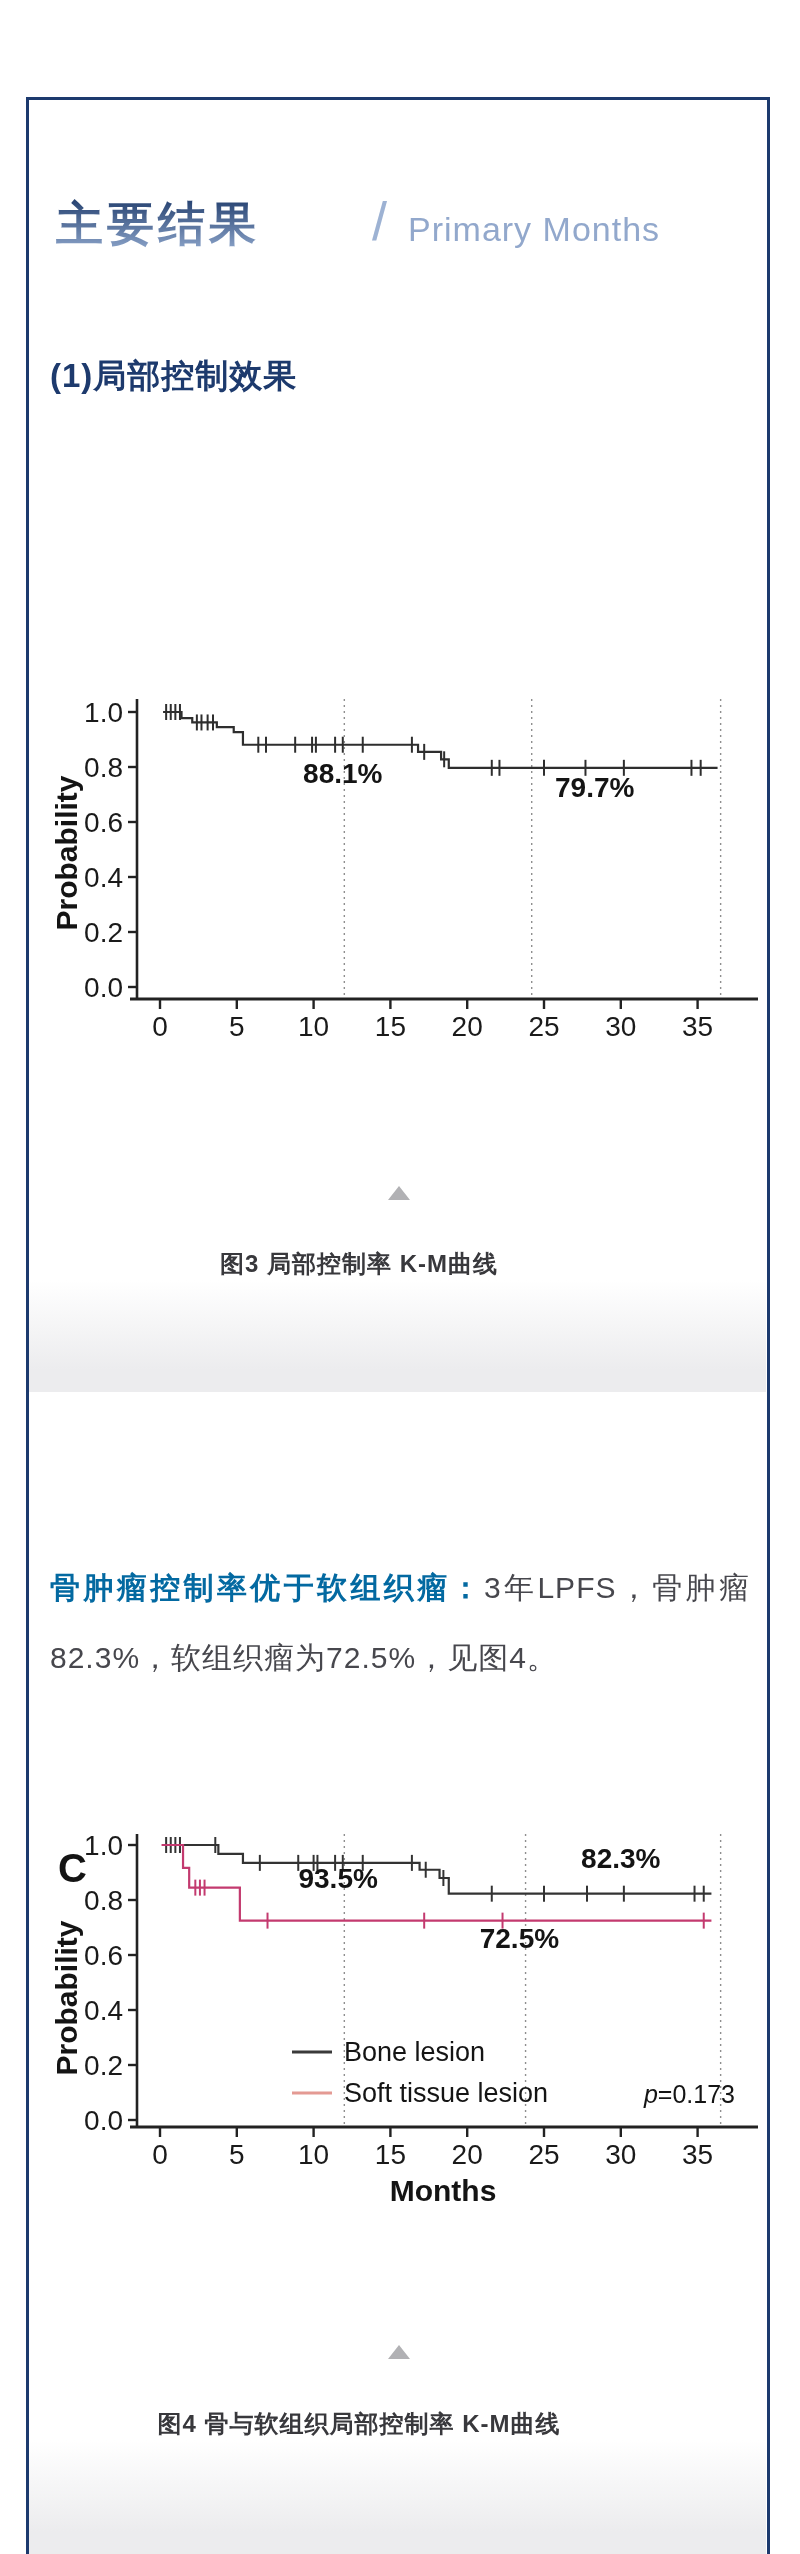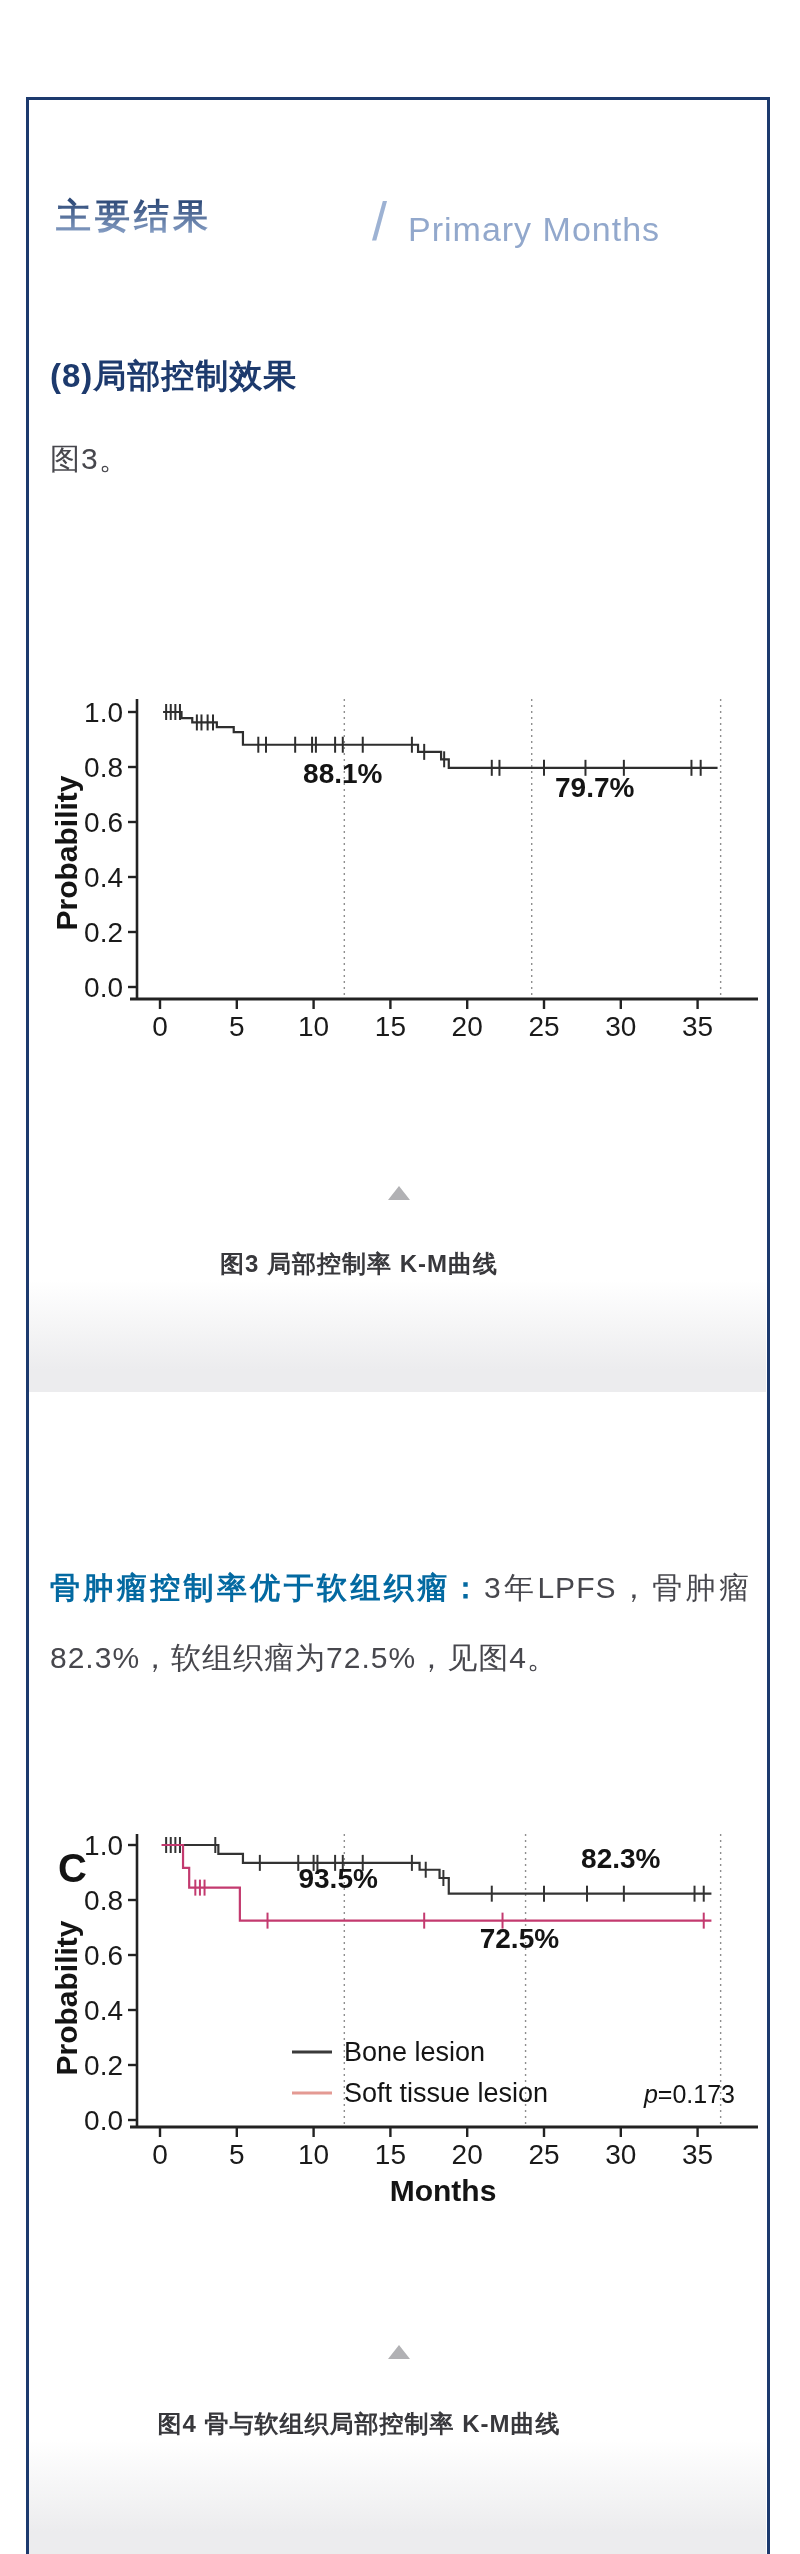--- a/index.html
+++ b/index.html
@@ -1,20 +1,20 @@
 <!DOCTYPE html>
 <html><head>
 <meta charset="utf-8">
 <style>
   html,body{margin:0;padding:0}
   body{width:800px;height:2554px;position:relative;background:#ffffff;overflow:hidden;
        font-family:"Liberation Sans", sans-serif;}
   .abs{position:absolute}
   .frame{left:26px;top:97px;width:738px;height:2457px;border:3px solid #1c3a6e;border-bottom:none;background:transparent}
-  .title-zh{left:56px;top:193px;font-size:35px;font-weight:800;letter-spacing:4px;
+  .title-zh{left:56px;top:193px;font-size:47px;font-weight:800;letter-spacing:4px;
             background:linear-gradient(180deg,#24406f 8%,#93abd0 97%);
             -webkit-background-clip:text;background-clip:text;color:transparent;}
   .title-slash{left:372px;top:190px;font-size:54px;font-weight:200;color:#9db2d3}
   .title-en{left:408px;top:210px;font-size:34px;font-weight:400;letter-spacing:1px;color:#92a8cc}
   .subhead{left:50px;top:354px;font-size:33px;font-weight:800;color:#1d3a6d;letter-spacing:1px}
   .para{left:50px;width:662px;color:#47474d;font-size:30px;letter-spacing:1px}
   .pline{display:block;height:70px;line-height:70px;white-space:nowrap}
   .pline.just{white-space:normal;text-align:justify;text-align-last:justify;overflow:hidden}
   .b{font-weight:700;color:#0369a1}
   .caption{left:29px;width:660px;text-align:center;font-size:24px;font-weight:600;color:#38383c;letter-spacing:1px}
@@ -32,24 +32,23 @@
 </style>
 </head>
 <body>
 
 <div class="abs frame"></div>
 
 <div class="abs title-zh">主要结果</div>
 <div class="abs title-slash">/</div>
 <div class="abs title-en">Primary Months</div>
 
-<div class="abs subhead">(8)局部控制效果</div>
+<div class="abs subhead">(1)局部控制效果</div>
 
 <div class="abs para" style="top:424px">
-  <span class="pline">图3。</span>
 </div>
 
 <svg class="abs" style="left:30px;top:595px" width="740" height="452" viewBox="0 0 740 452">
     <line x1="314.32" y1="104" x2="314.32" y2="404" stroke="#8f8f8f" stroke-width="1.4" stroke-dasharray="2 4"></line>
     <line x1="501.712" y1="104" x2="501.712" y2="404" stroke="#8f8f8f" stroke-width="1.4" stroke-dasharray="2 4"></line>
     <line x1="690.64" y1="104" x2="690.64" y2="404" stroke="#8f8f8f" stroke-width="1.4" stroke-dasharray="2 4"></line>
     <line x1="107" y1="104" x2="107" y2="404" stroke="#222222" stroke-width="2.6"></line>
     <line x1="100" y1="404" x2="728" y2="404" stroke="#222222" stroke-width="3"></line>
     <line x1="98" y1="117" x2="107" y2="117" stroke="#222222" stroke-width="2.4"></line>
     <text x="93" y="127" text-anchor="end" class="tick">1.0</text>

